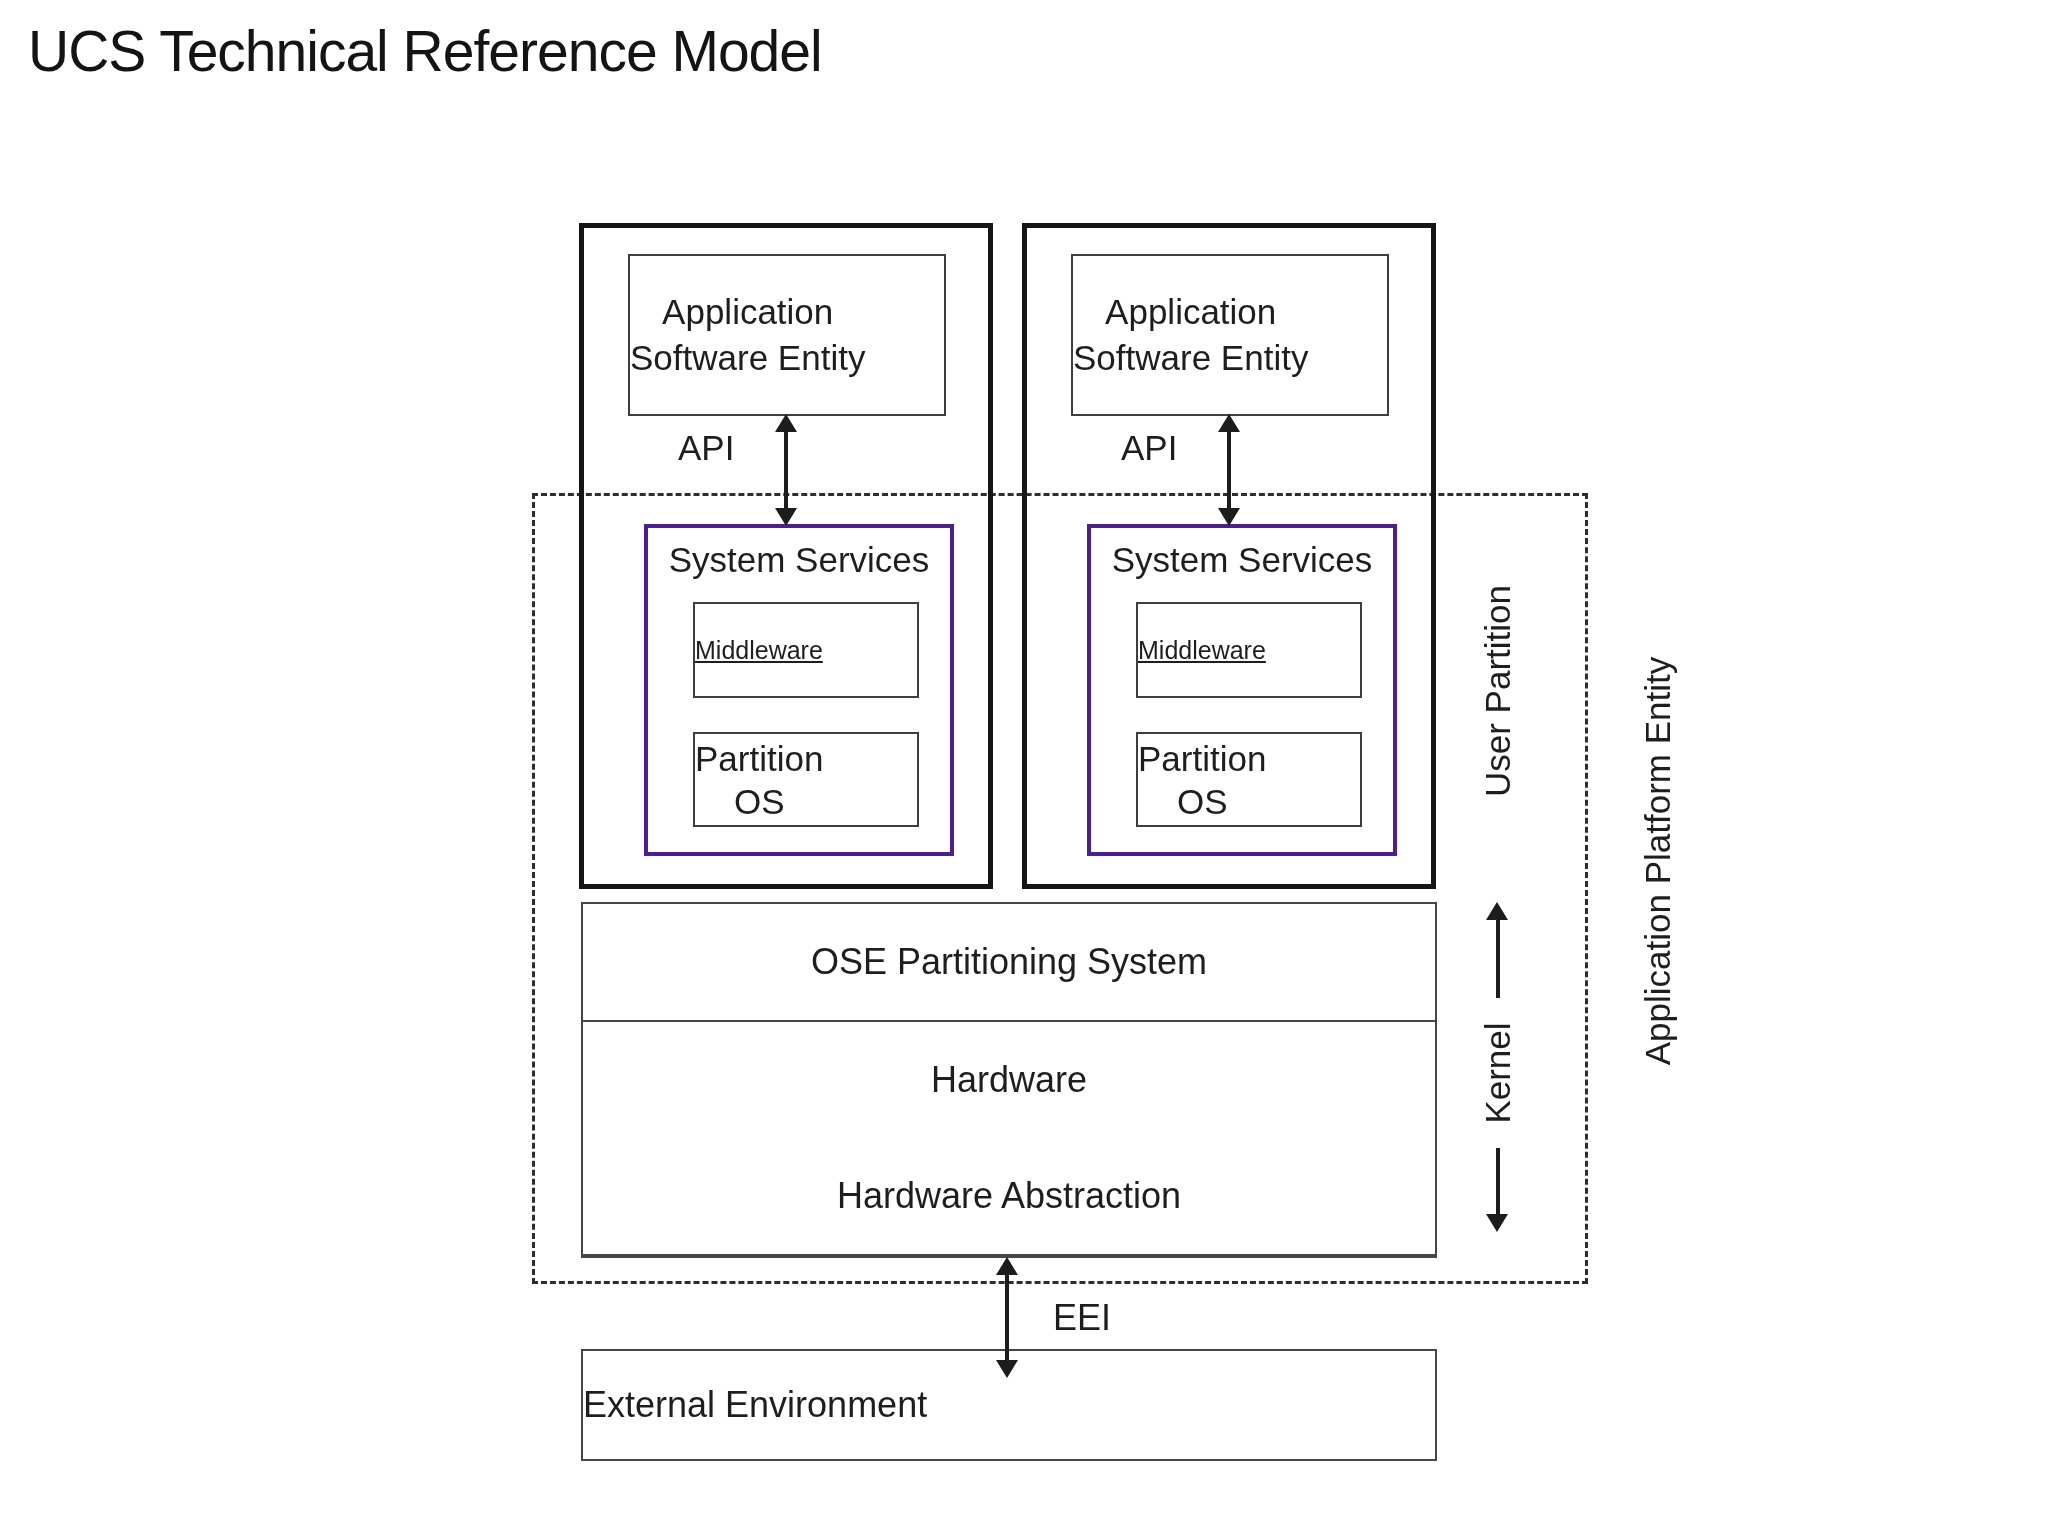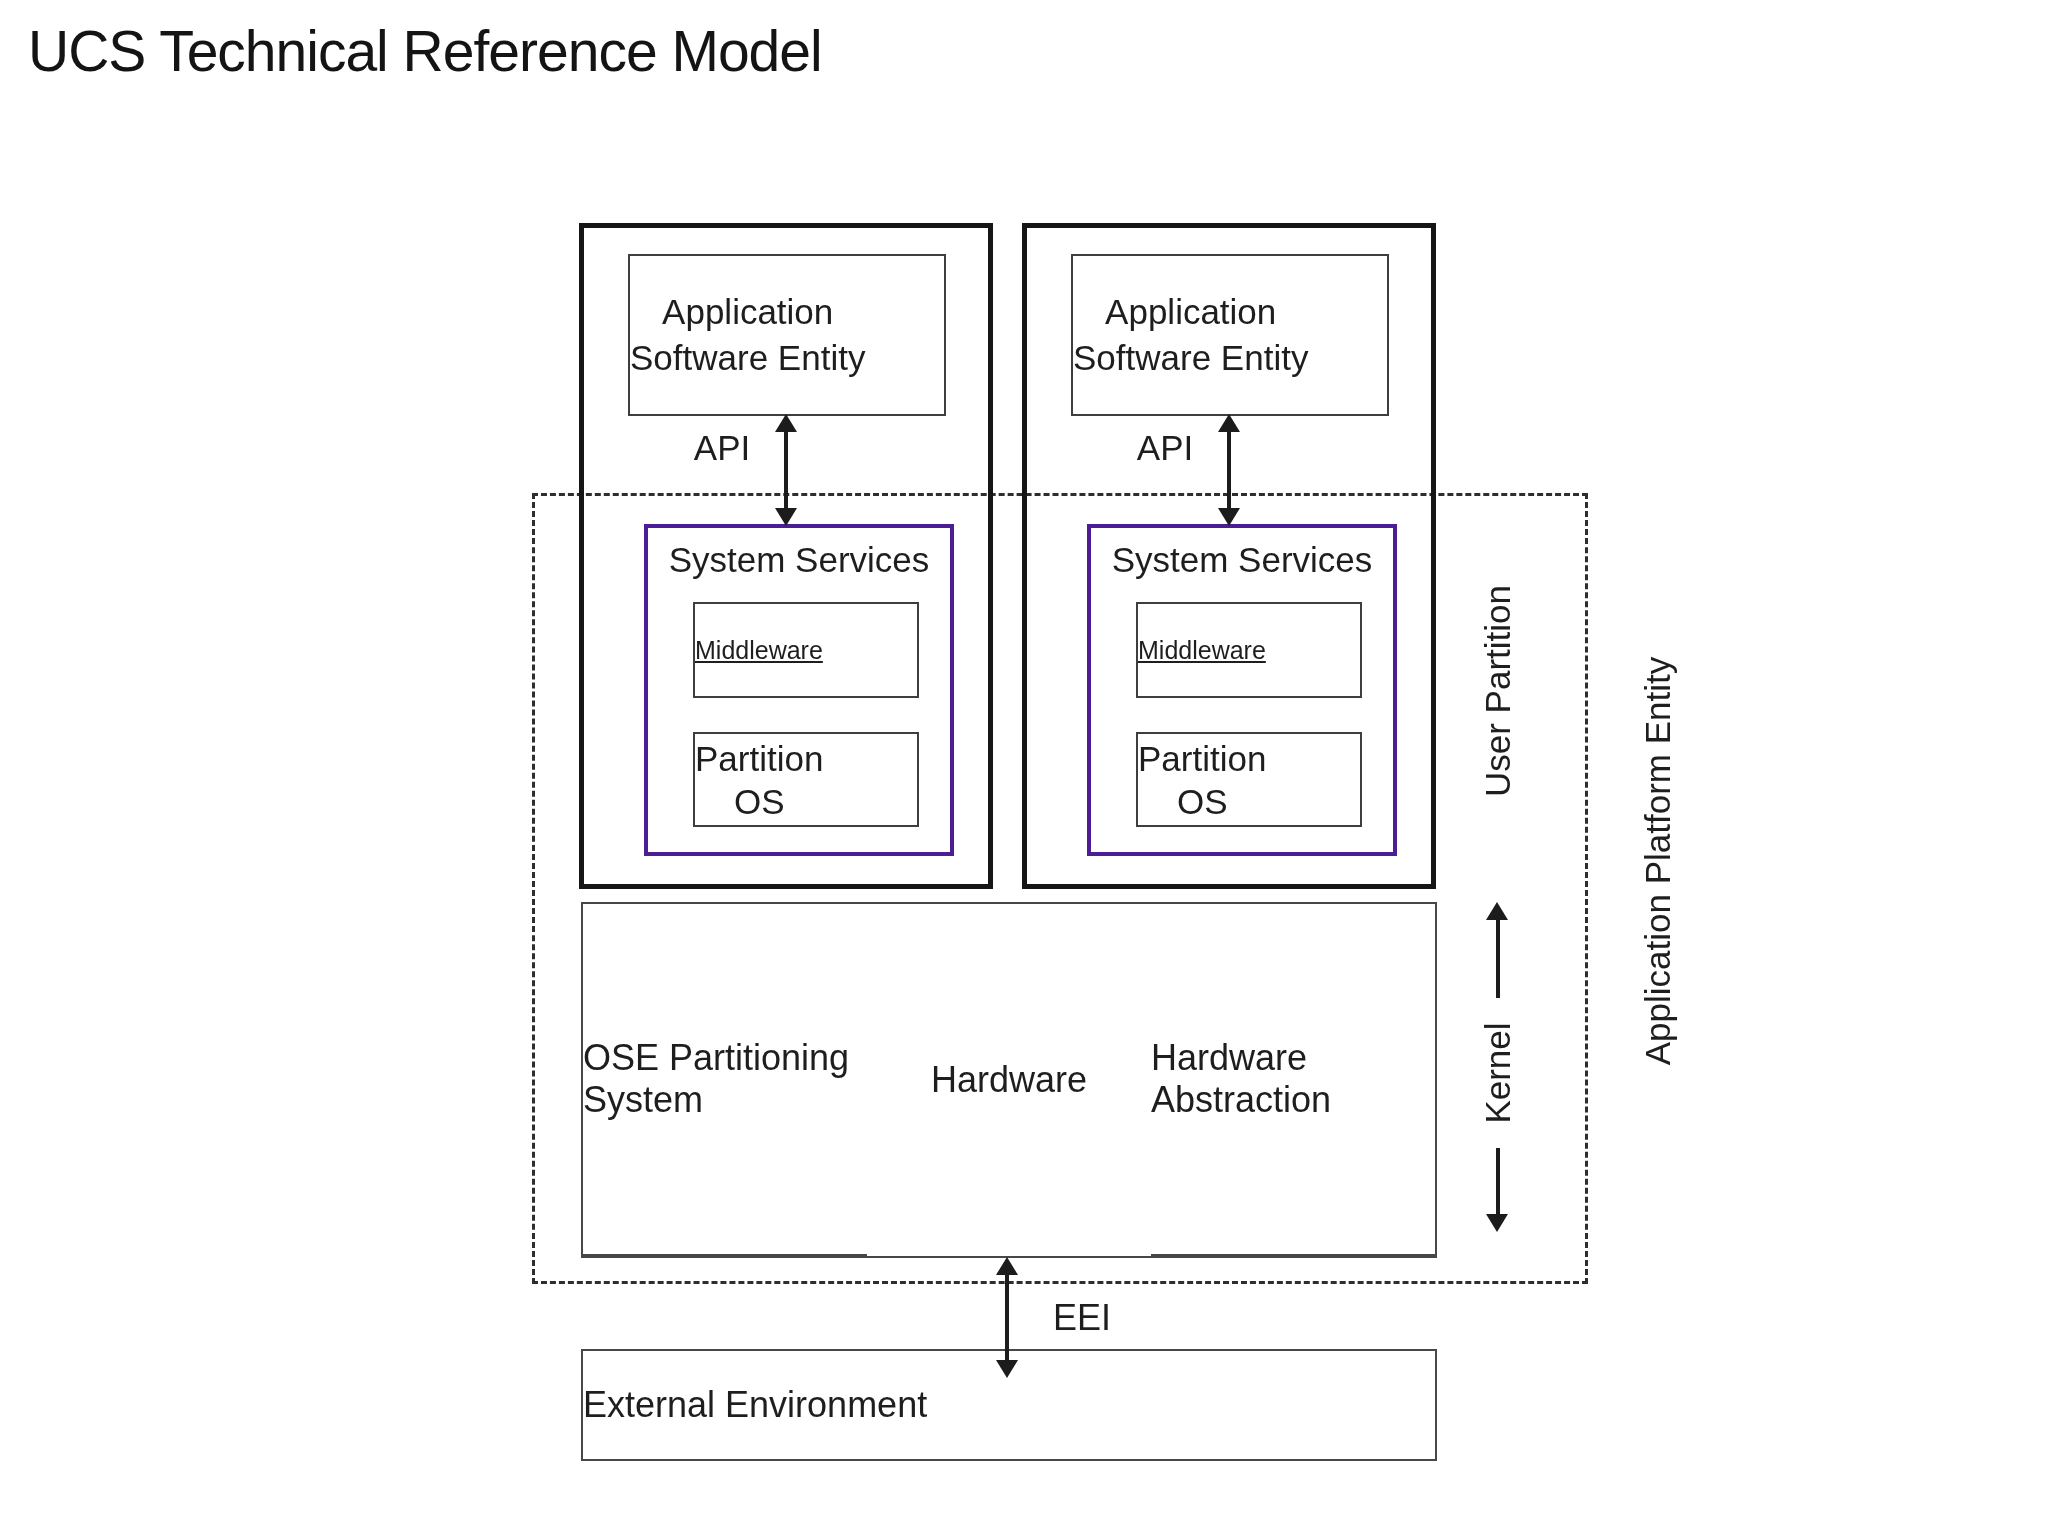--- a/index.html
+++ b/index.html
@@ -60,22 +60,22 @@
     align-items: center;
     justify-content: flex-start;
     text-align: center;
   }
   .ase-box {
     left: 44px; top: 26px;
     width: 318px; height: 162px;
     font-size: 35px; line-height: 46px;
   }
   .api-label {
-    left: 88px; top: 200px; width: 100px;
-    font-size: 35px; text-align: center;
+    left: 94px; top: 200px; width: 100px;
+    font-size: 35px; 
   }
   .ss-box {
     left: 60px; top: 296px;
     width: 310px; height: 332px;
     border: 4px solid #4c1d95;
     box-sizing: border-box;
   }
   .ss-label {
     left: 0; top: 12px; width: 100%;
     text-align: center; font-size: 35px;
@@ -92,21 +92,21 @@
     font-size: 35px; line-height: 43px;
   }
 
   
   .stack {
     left: 581px; top: 902px;
     width: 856px; height: 356px;
     border: 2px solid #474747;
     box-sizing: border-box;
     display: flex;
-    flex-direction: row;
+    flex-direction: column;
     z-index: 2;
   }
   .stack-row {
     flex: 1;
     display: flex;
     align-items: center;
     justify-content: center;
     font-size: 36px;
   }
   .stack-row.sep { border-bottom: 2px solid #474747; }

